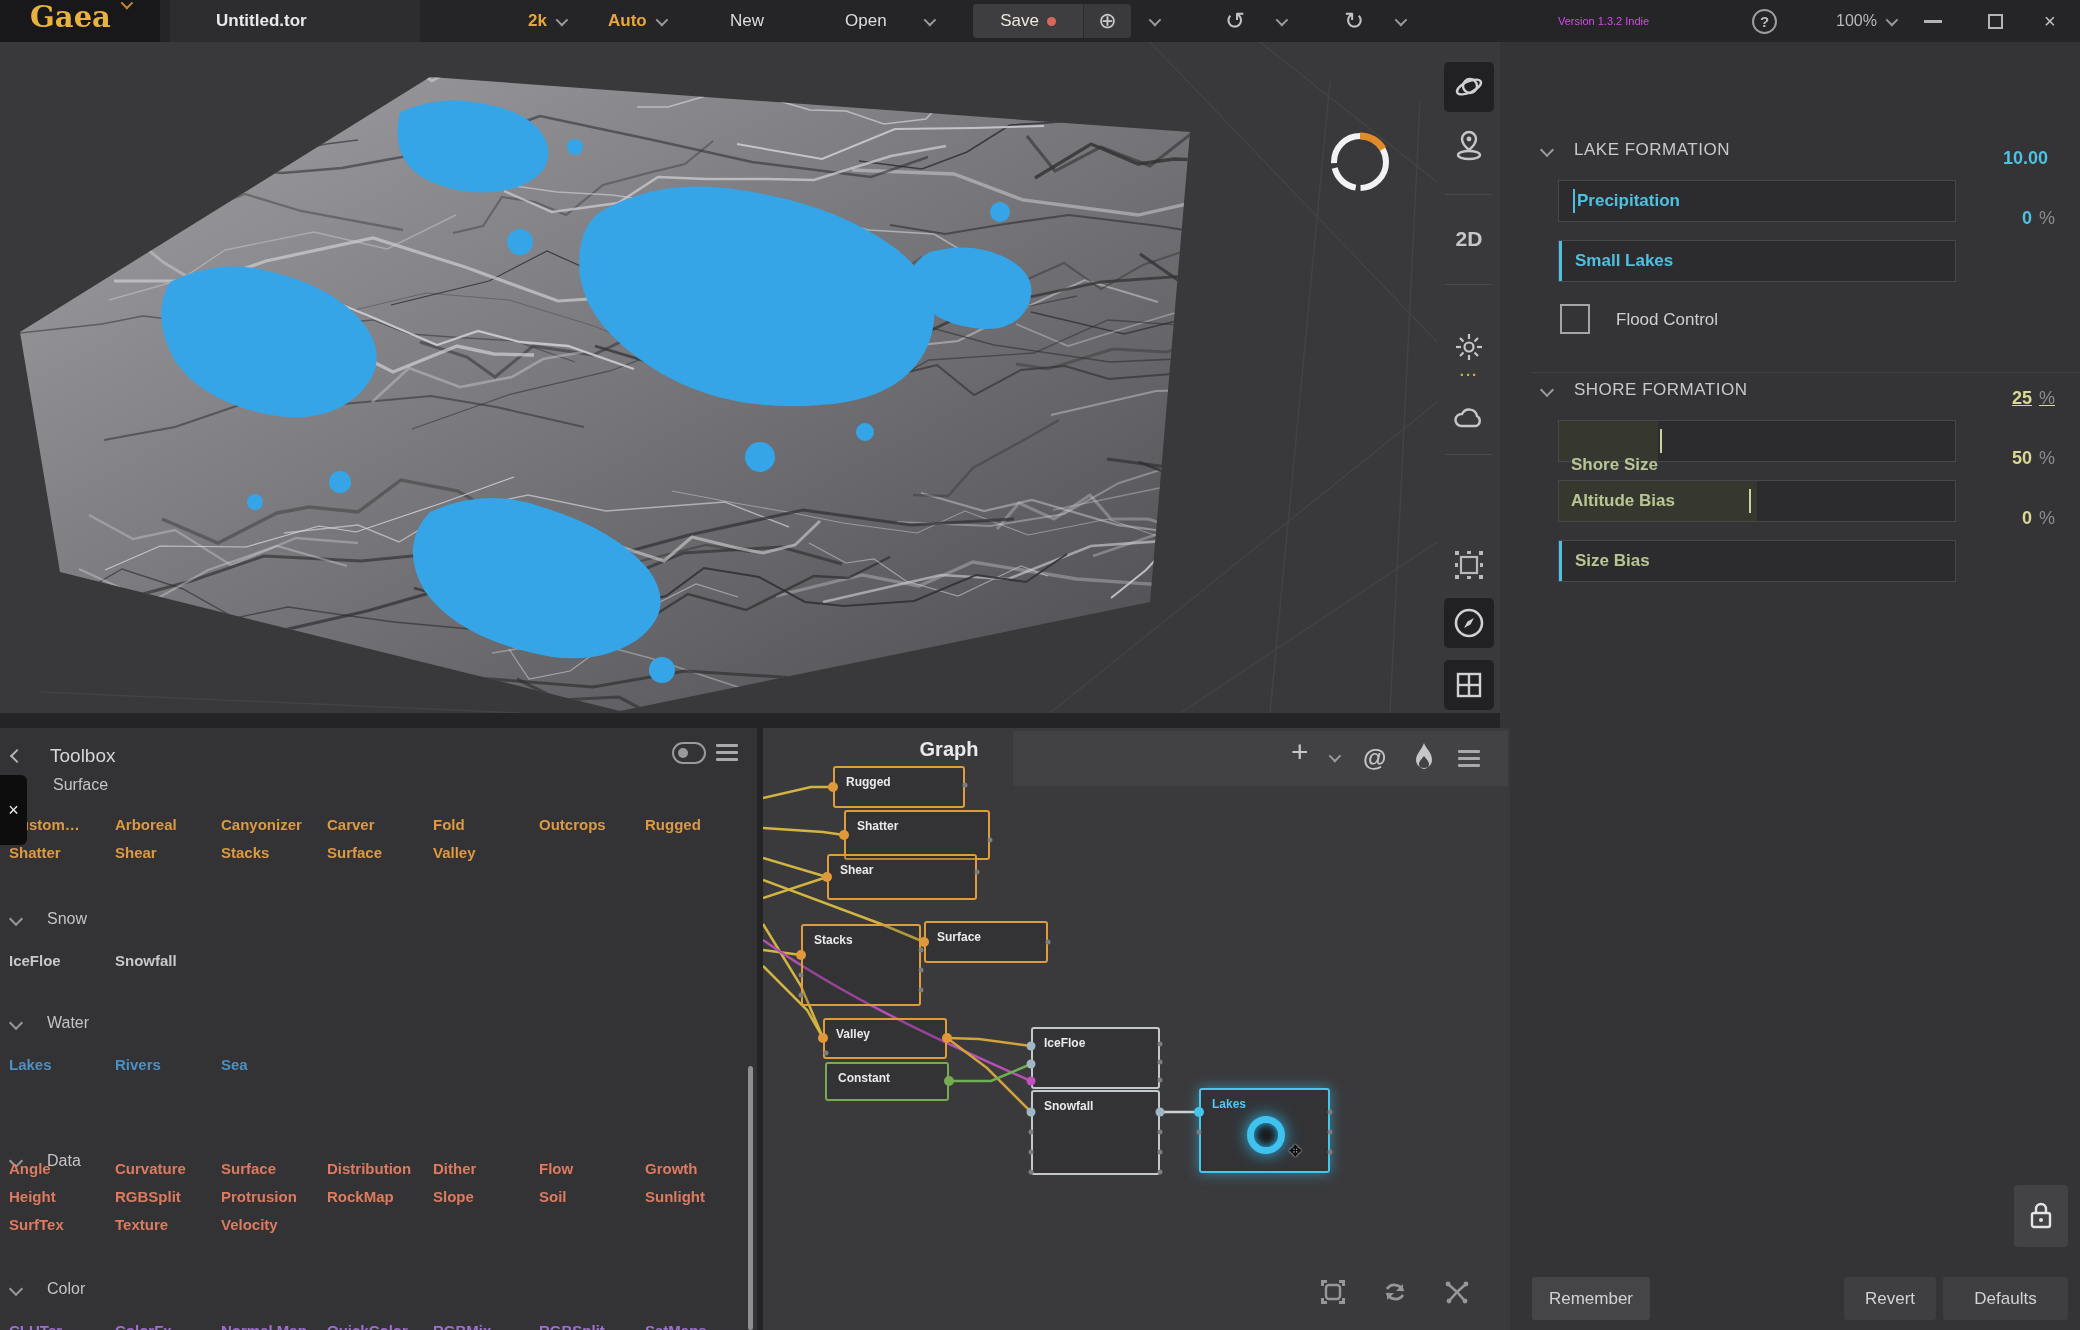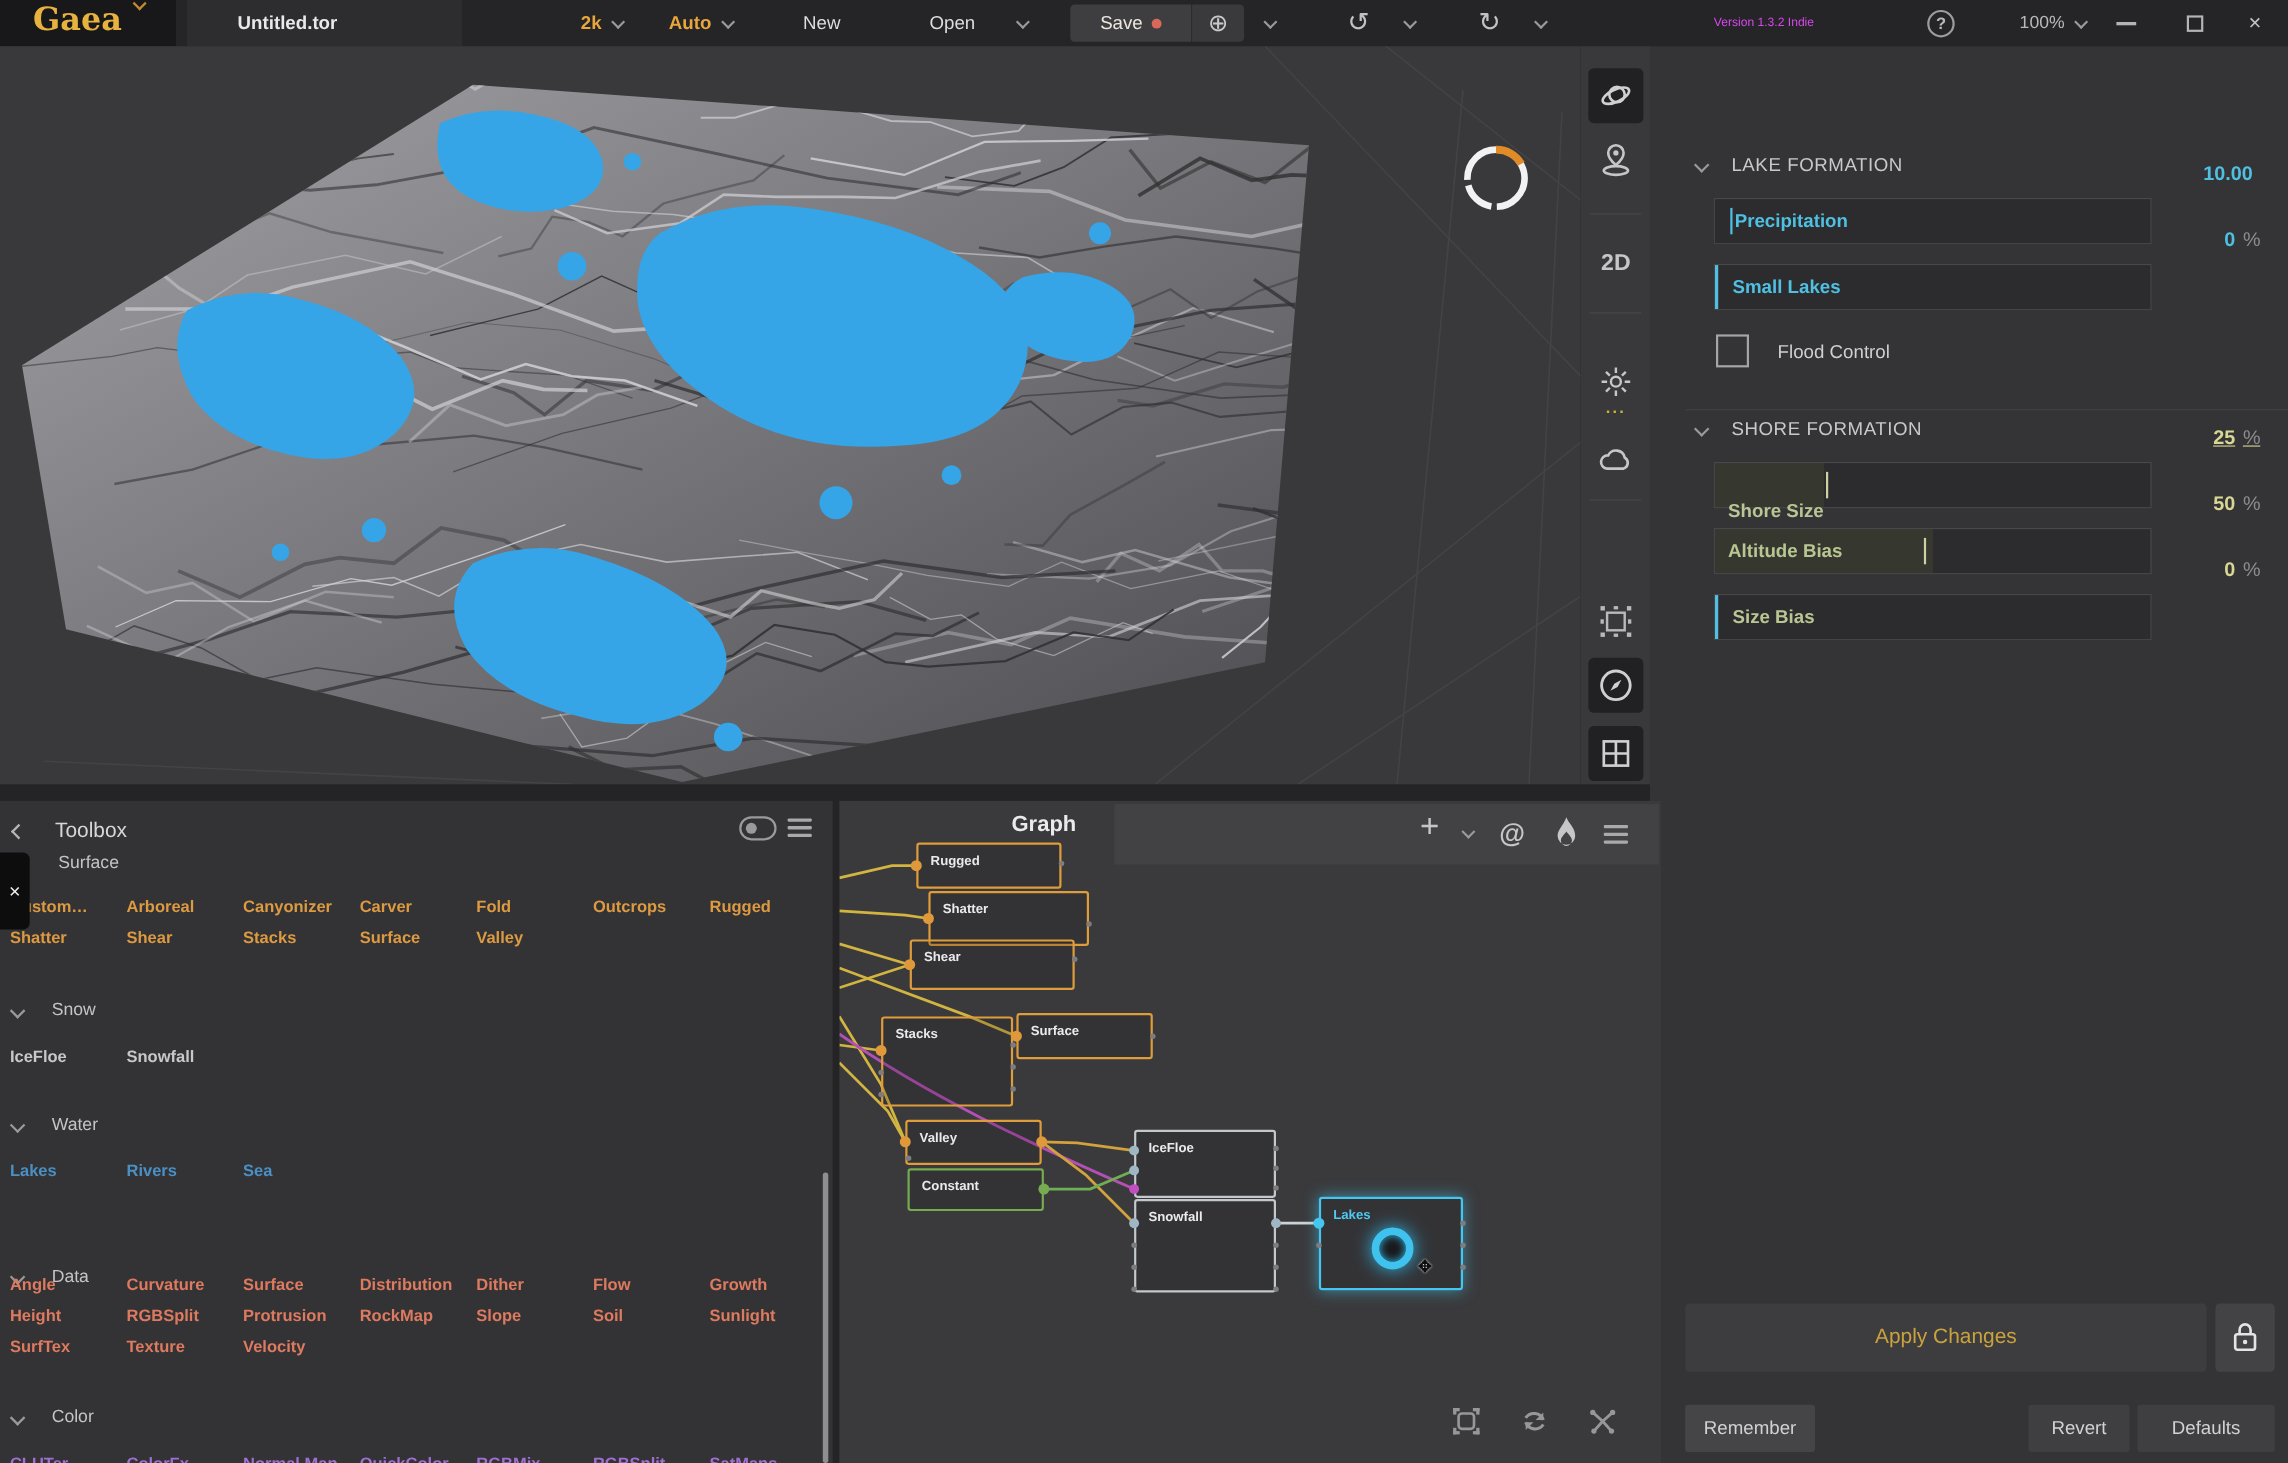--- a/index.html
+++ b/index.html
@@ -421,23 +421,20 @@
     <div class="fval greenval" style="left:1945px; top:448px; position:fixed;">
       <span>50</span><span class="funit">%</span>
     </div>
     <div class="fieldbox leftbar-cyan" style="top:498px;">
       <span class="greenlab" style="font-weight:bold; margin-left:4px;">Size Bias</span>
     </div>
     <div class="fval greenval" style="left:1945px; top:508px; position:fixed;">
       <span>0</span><span class="funit">%</span>
     </div>
 
-    <div id="apply-btn" class="abs">
-      <span>Apply Changes</span>
-    </div>
     <div id="lock-btn" class="abs">
       <svg width="24" height="30" viewBox="0 0 24 30">
         <rect x="3" y="12" width="18" height="14" rx="2" fill="none" stroke="#e4e4e6" stroke-width="2.4"></rect>
         <path d="M7,12 V8 a5,5 0 0 1 10,0 v4" fill="none" stroke="#e4e4e6" stroke-width="2.4"></path>
         <circle cx="12" cy="19" r="2" fill="#e4e4e6"></circle>
       </svg>
     </div>
     <div class="bot-btn abs" style="left:32px; width:118px;">
       <span>Remember</span>
     </div>

